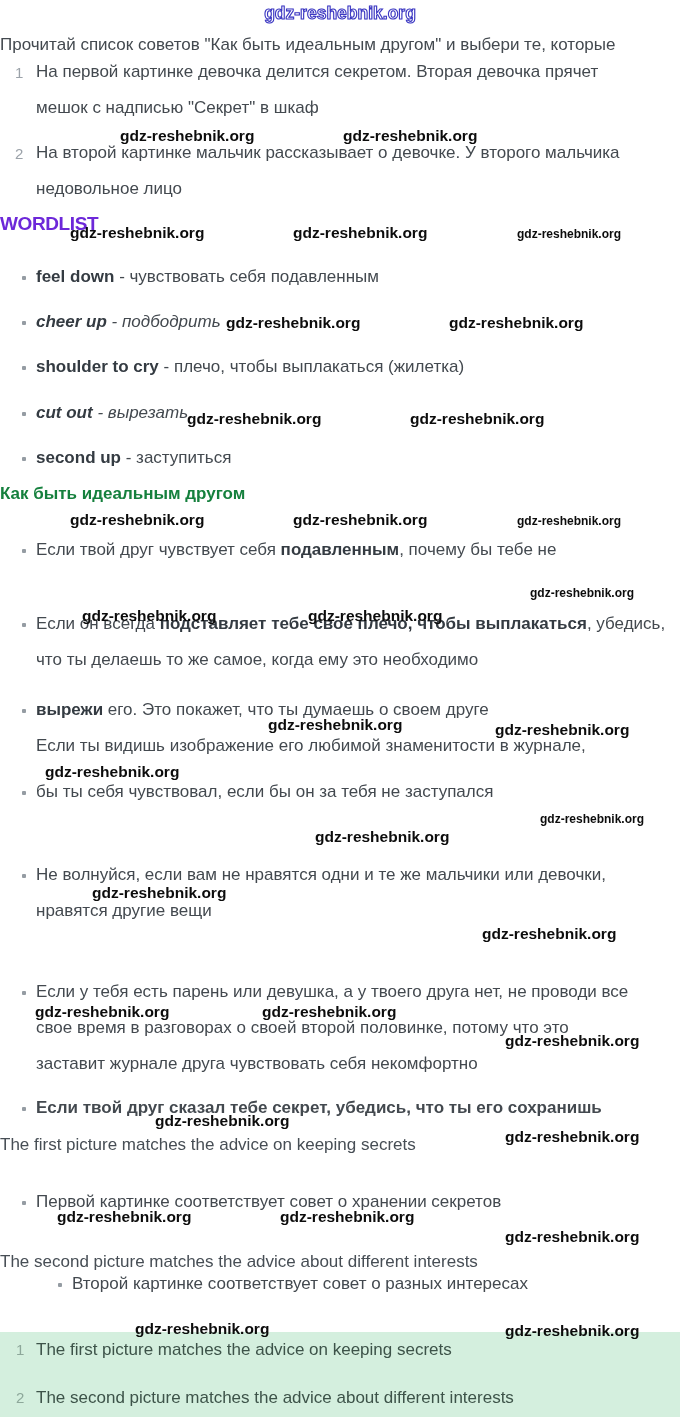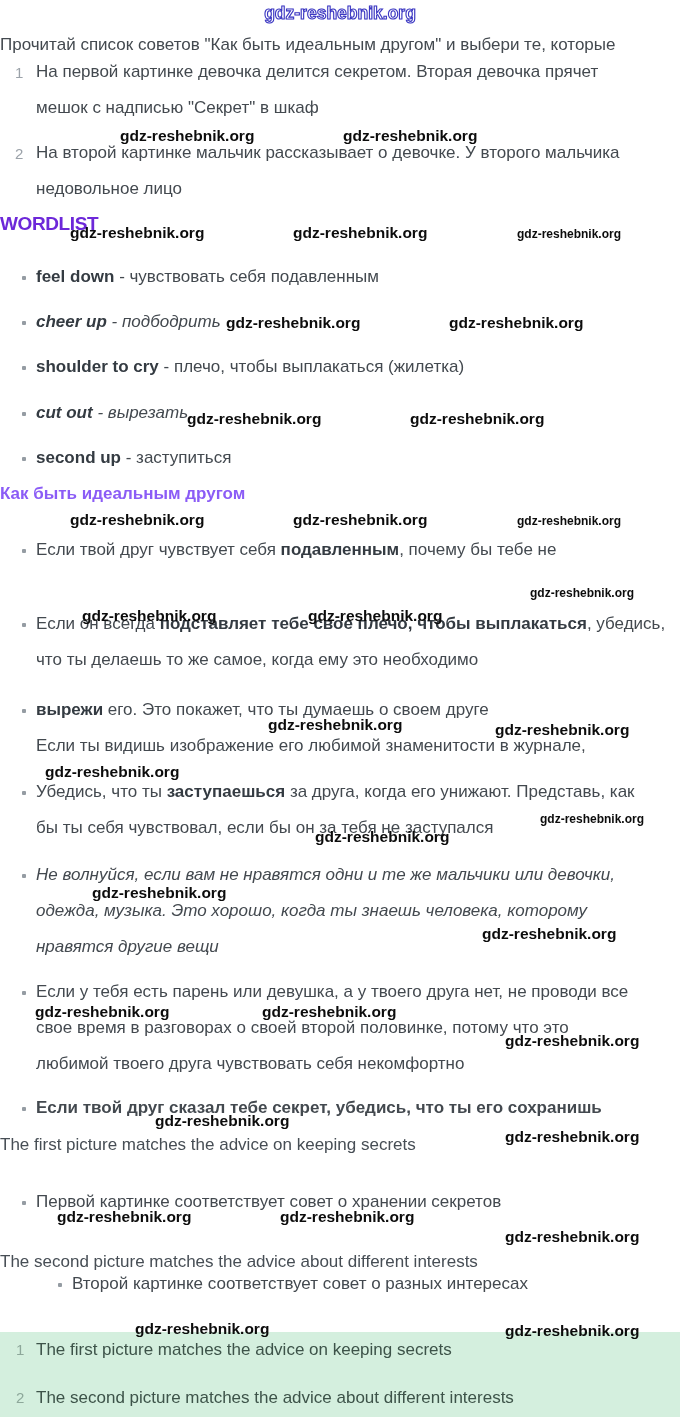--- a/index.html
+++ b/index.html
@@ -9,21 +9,21 @@
     font-size:17px;color:#43494f;
   }
   .block{position:absolute;left:0;width:680px;}
   .line{height:36px;white-space:nowrap;}
   .b{font-weight:700;color:#343b42;}
   .numbered{padding-left:36px;box-sizing:border-box;}
   .num{position:absolute;left:15px;top:2px;color:#9ba2a9;font-size:15px;}
   .bullet{padding-left:36px;box-sizing:border-box;}
   .dot{position:absolute;left:22px;top:9px;width:4px;height:4px;background:#959ca3;border-radius:1px;}
   .h-wordlist{font-weight:700;font-size:19px;color:#6d28d9;letter-spacing:-0.4px;}
-  .h-bold{font-weight:700;color:#8b5cf6;}
+  .h-bold{font-weight:700;color:#15803d;}
   .plain-en{color:#474e55;}
   .wm{position:absolute;color:#0c0c0c;font-weight:600;font-size:15.5px;white-space:nowrap;z-index:5;}
   .wm.small{font-size:12px;font-weight:600;}
   .wm-blue{
     position:absolute;top:3px;left:50%;transform:translateX(-50%);
     font-size:17.5px;font-weight:700;color:#ffffff;
     -webkit-text-stroke:1.1px #3c38c2;text-shadow:0 0 1px #3c38c2;
     z-index:6;white-space:nowrap;
   }
   .answer-box{
@@ -89,34 +89,32 @@
         <div class="line"><span>Если он всегда </span><span class="b">подставляет тебе свое плечо, чтобы выплакаться</span><span>, убедись,</span></div>
         <div class="line"><span>что ты делаешь то же самое, когда ему это необходимо</span></div>
       </div>
       <div class="block bullet" style="top: 700px;">
         <span class="dot"></span>
         <div class="line"><span class="b">вырежи</span><span> его. Это покажет, что ты думаешь о своем друге</span></div>
         <div class="line"><span>Если ты видишь изображение его любимой знаменитости в журнале,</span></div>
       </div>
       <div class="block bullet" style="top: 782px;">
         <span class="dot"></span>
-        <div class="line"><span>Убедись, что ты </span><span class="b">заступаешься</span><span> за друга, когда его унижают. Представь, как</span></div>
         <div class="line"><span>бы ты себя чувствовал, если бы он за тебя не заступался</span></div>
       </div>
-      <div class="block bullet" style="top: 865px; font-style: italic;">
+      <div class="block bullet" style="top: 865px;">
         <span class="dot"></span>
         <div class="line"><span>Не волнуйся, если вам не нравятся одни и те же мальчики или девочки,</span></div>
-        <div class="line"><span>одежда, музыка. Это хорошо, когда ты знаешь человека, которому</span></div>
         <div class="line"><span>нравятся другие вещи</span></div>
       </div>
       <div class="block bullet" style="top: 982px;">
         <span class="dot"></span>
         <div class="line"><span>Если у тебя есть парень или девушка, а у твоего друга нет, не проводи все</span></div>
         <div class="line"><span>свое время в разговорах о своей второй половинке, потому что это</span></div>
-        <div class="line"><span>любимой твоего друга чувствовать себя некомфортно</span></div>
+        <div class="line"><span>заставит журнале друга чувствовать себя некомфортно</span></div>
       </div>
       <div class="block bullet" style="top: 1098px; font-weight: bold;">
         <span class="dot"></span>
         <div class="line"><span>Если твой друг сказал тебе секрет, убедись, что ты его сохранишь</span></div>
       </div>
       <div class="block plain-en" style="top: 1135px;">
         <div class="line"><span>The first picture matches the advice on keeping secrets</span></div>
       </div>
       <div class="block bullet" style="top: 1192px;">
         <span class="dot"></span>

